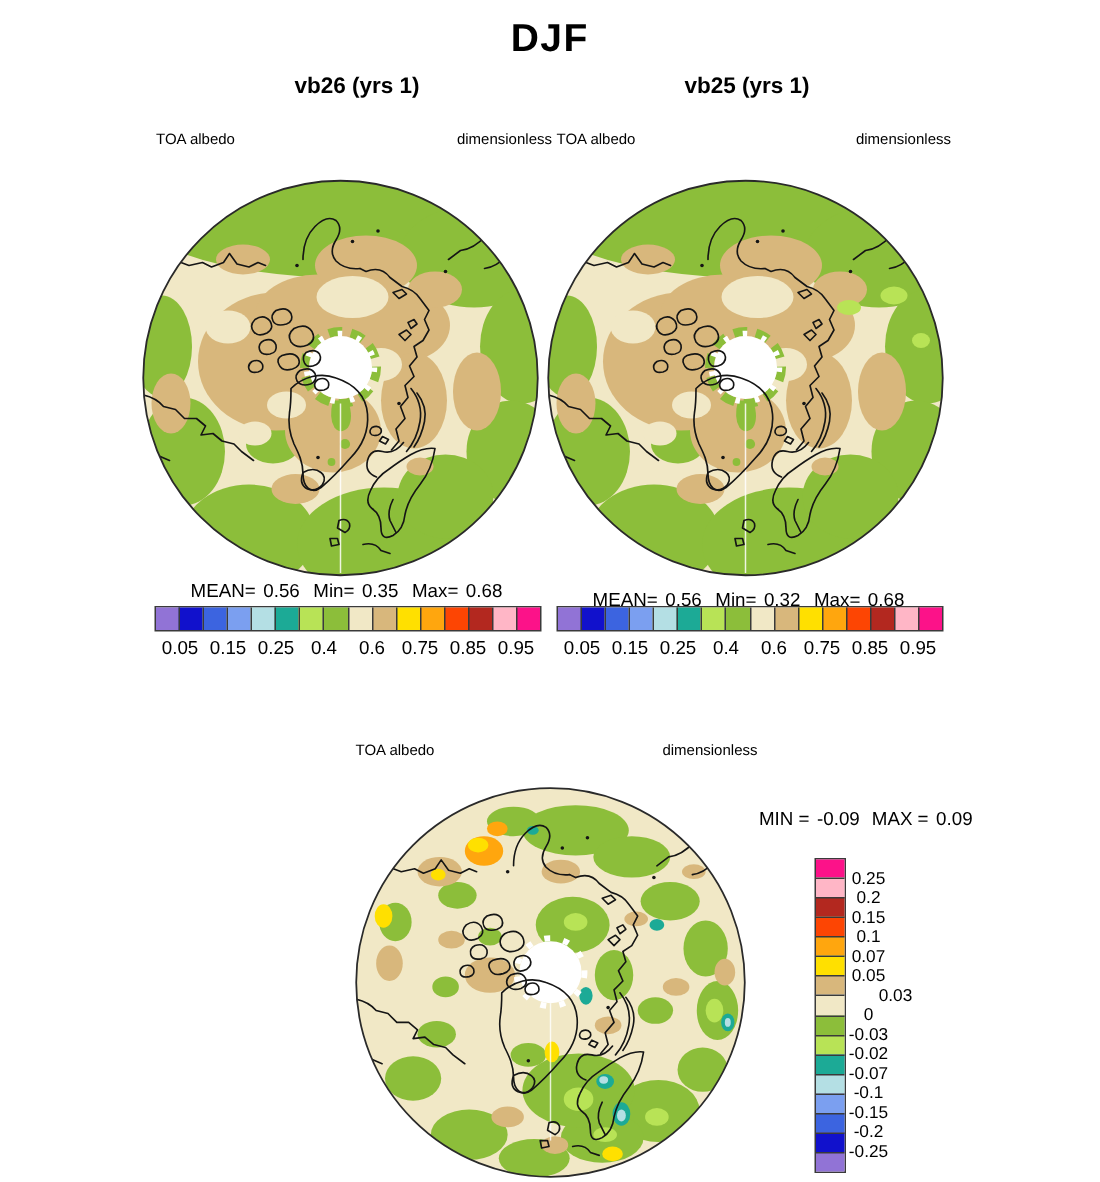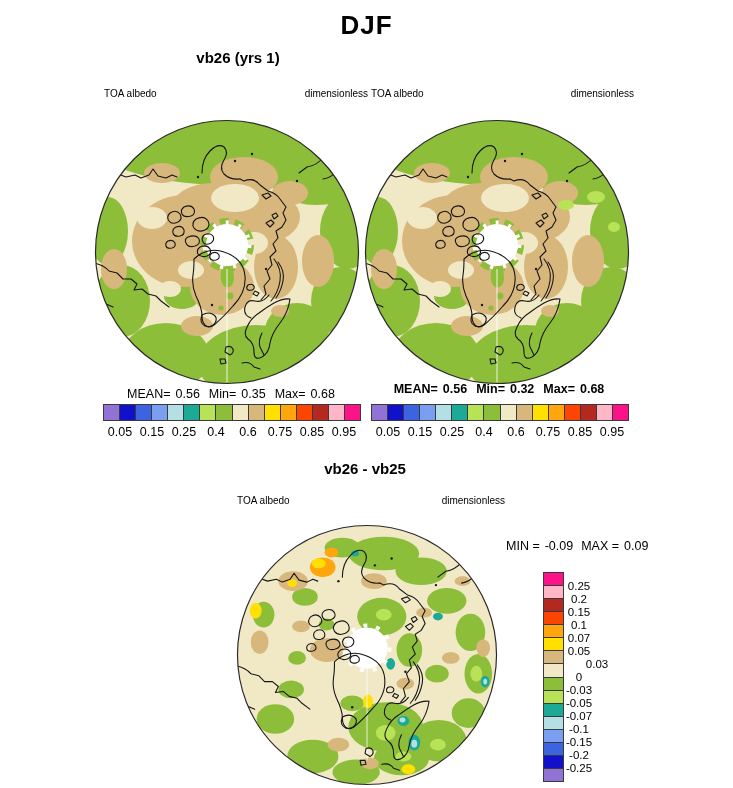--- a/index.html
+++ b/index.html
@@ -219,20 +219,21 @@
           <circle cx="133" cy="126" r="23" fill="none" stroke="var(--c-hole)" stroke-width="4" stroke-dasharray="4 9"></circle>
         </g>
         <line x1="133" y1="147" x2="133" y2="240" stroke="#ffffff" stroke-width="1" opacity="0.8"></line>
       </g>
     </defs>
   </svg>
 
   <div id="season-title" class="abs">DJF</div>
 
   <div class="abs ptitle" style="left:105px;top:49px;width:266px;">vb26 (yrs 1)</div>
+  <div class="abs ptitle" style="left:365px;top:49px;width:266px;">vb25 (yrs 1)</div>
 
   <div class="abs labelrow" style="left:104px;top:88px;width:264px;">
     <span>TOA albedo</span>
     <span>dimensionless</span>
   </div>
   <div class="abs labelrow" style="left:371px;top:88px;width:263px;">
     <span>TOA albedo</span>
     <span>dimensionless</span>
   </div>
 
@@ -253,21 +254,21 @@
         <ellipse cx="250" cy="108" rx="6" ry="5"></ellipse>
       </g>
       <use href="#coasts"></use>
     </g>
     <circle class="rim" cx="133" cy="133" r="131.5"></circle>
   </svg>
 
   <div class="abs stats" style="left:103px;top:387px;width:256px;">
     <span class="lbl">MEAN=</span><span class="val">0.56</span><span class="lbl">Min=</span><span class="val">0.35</span><span class="lbl">Max=</span><span class="val">0.68</span>
   </div>
-  <div class="abs stats" style="left:371px;top:382px;width:256px;font-weight:bold;">
+  <div class="abs stats" style="left:371px;top:393px;width:256px;">
     <span class="lbl">MEAN=</span><span class="val">0.56</span><span class="lbl">Min=</span><span class="val">0.32</span><span class="lbl">Max=</span><span class="val">0.68</span>
   </div>
 
   <div class="abs hbar" style="left:103px;top:404px;">
       <i class="seg" style="background: rgb(145, 115, 214);"></i>
       <i class="seg" style="background: rgb(17, 17, 204);"></i>
       <i class="seg" style="background: rgb(60, 100, 224);"></i>
       <i class="seg" style="background: rgb(123, 159, 240);"></i>
       <i class="seg" style="background: rgb(180, 223, 228);"></i>
       <i class="seg" style="background: rgb(28, 170, 150);"></i>
@@ -310,21 +311,20 @@
       <b class="tick" style="left: 6.25%;">0.05</b>
       <b class="tick" style="left: 18.75%;">0.15</b>
       <b class="tick" style="left: 31.25%;">0.25</b>
       <b class="tick" style="left: 43.75%;">0.4</b>
       <b class="tick" style="left: 56.25%;">0.6</b>
       <b class="tick" style="left: 68.75%;">0.75</b>
       <b class="tick" style="left: 81.25%;">0.85</b>
       <b class="tick" style="left: 93.75%;">0.95</b>
     </div>
 
-  <div class="abs ptitle" style="left:232px;top:460px;width:266px;">vb26 - vb25</div>
   <div class="abs labelrow" style="left:237px;top:495px;width:268px;">
     <span>TOA albedo</span>
     <span>dimensionless</span>
   </div>
   <div class="abs minmax" style="left:506px;top:539px;">
     <span class="lbl">MIN =</span><span class="val">-0.09</span><span class="lbl">MAX =</span><span class="val">0.09</span>
   </div>
 
   <svg class="map" style="left:236px;top:524px;" width="262" height="262" viewBox="0 0 266 266">
     <g clip-path="url(#mapclip)">
@@ -353,21 +353,21 @@
       <i class="seg" style="background: rgb(145, 115, 214);"></i>
       <b class="tick" style="top: 6.25%;">0.25</b>
       <b class="tick" style="top: 12.5%;">0.2</b>
       <b class="tick" style="top: 18.75%;">0.15</b>
       <b class="tick" style="top: 25%;">0.1</b>
       <b class="tick" style="top: 31.25%;">0.07</b>
       <b class="tick" style="top: 37.5%;">0.05</b>
       <b class="tick" style="top: 43.75%; padding-left: 36px;">0.03</b>
       <b class="tick" style="top: 50%;">0</b>
       <b class="tick" style="top: 56.25%;">-0.03</b>
-      <b class="tick" style="top: 62.5%;">-0.05</b>
+      <b class="tick" style="top: 62.5%;">-0.02</b>
       <b class="tick" style="top: 68.75%;">-0.07</b>
       <b class="tick" style="top: 75%;">-0.1</b>
       <b class="tick" style="top: 81.25%;">-0.15</b>
       <b class="tick" style="top: 87.5%;">-0.2</b>
       <b class="tick" style="top: 93.75%;">-0.25</b>
     </div>
 
 </div>
 
 </body></html>

